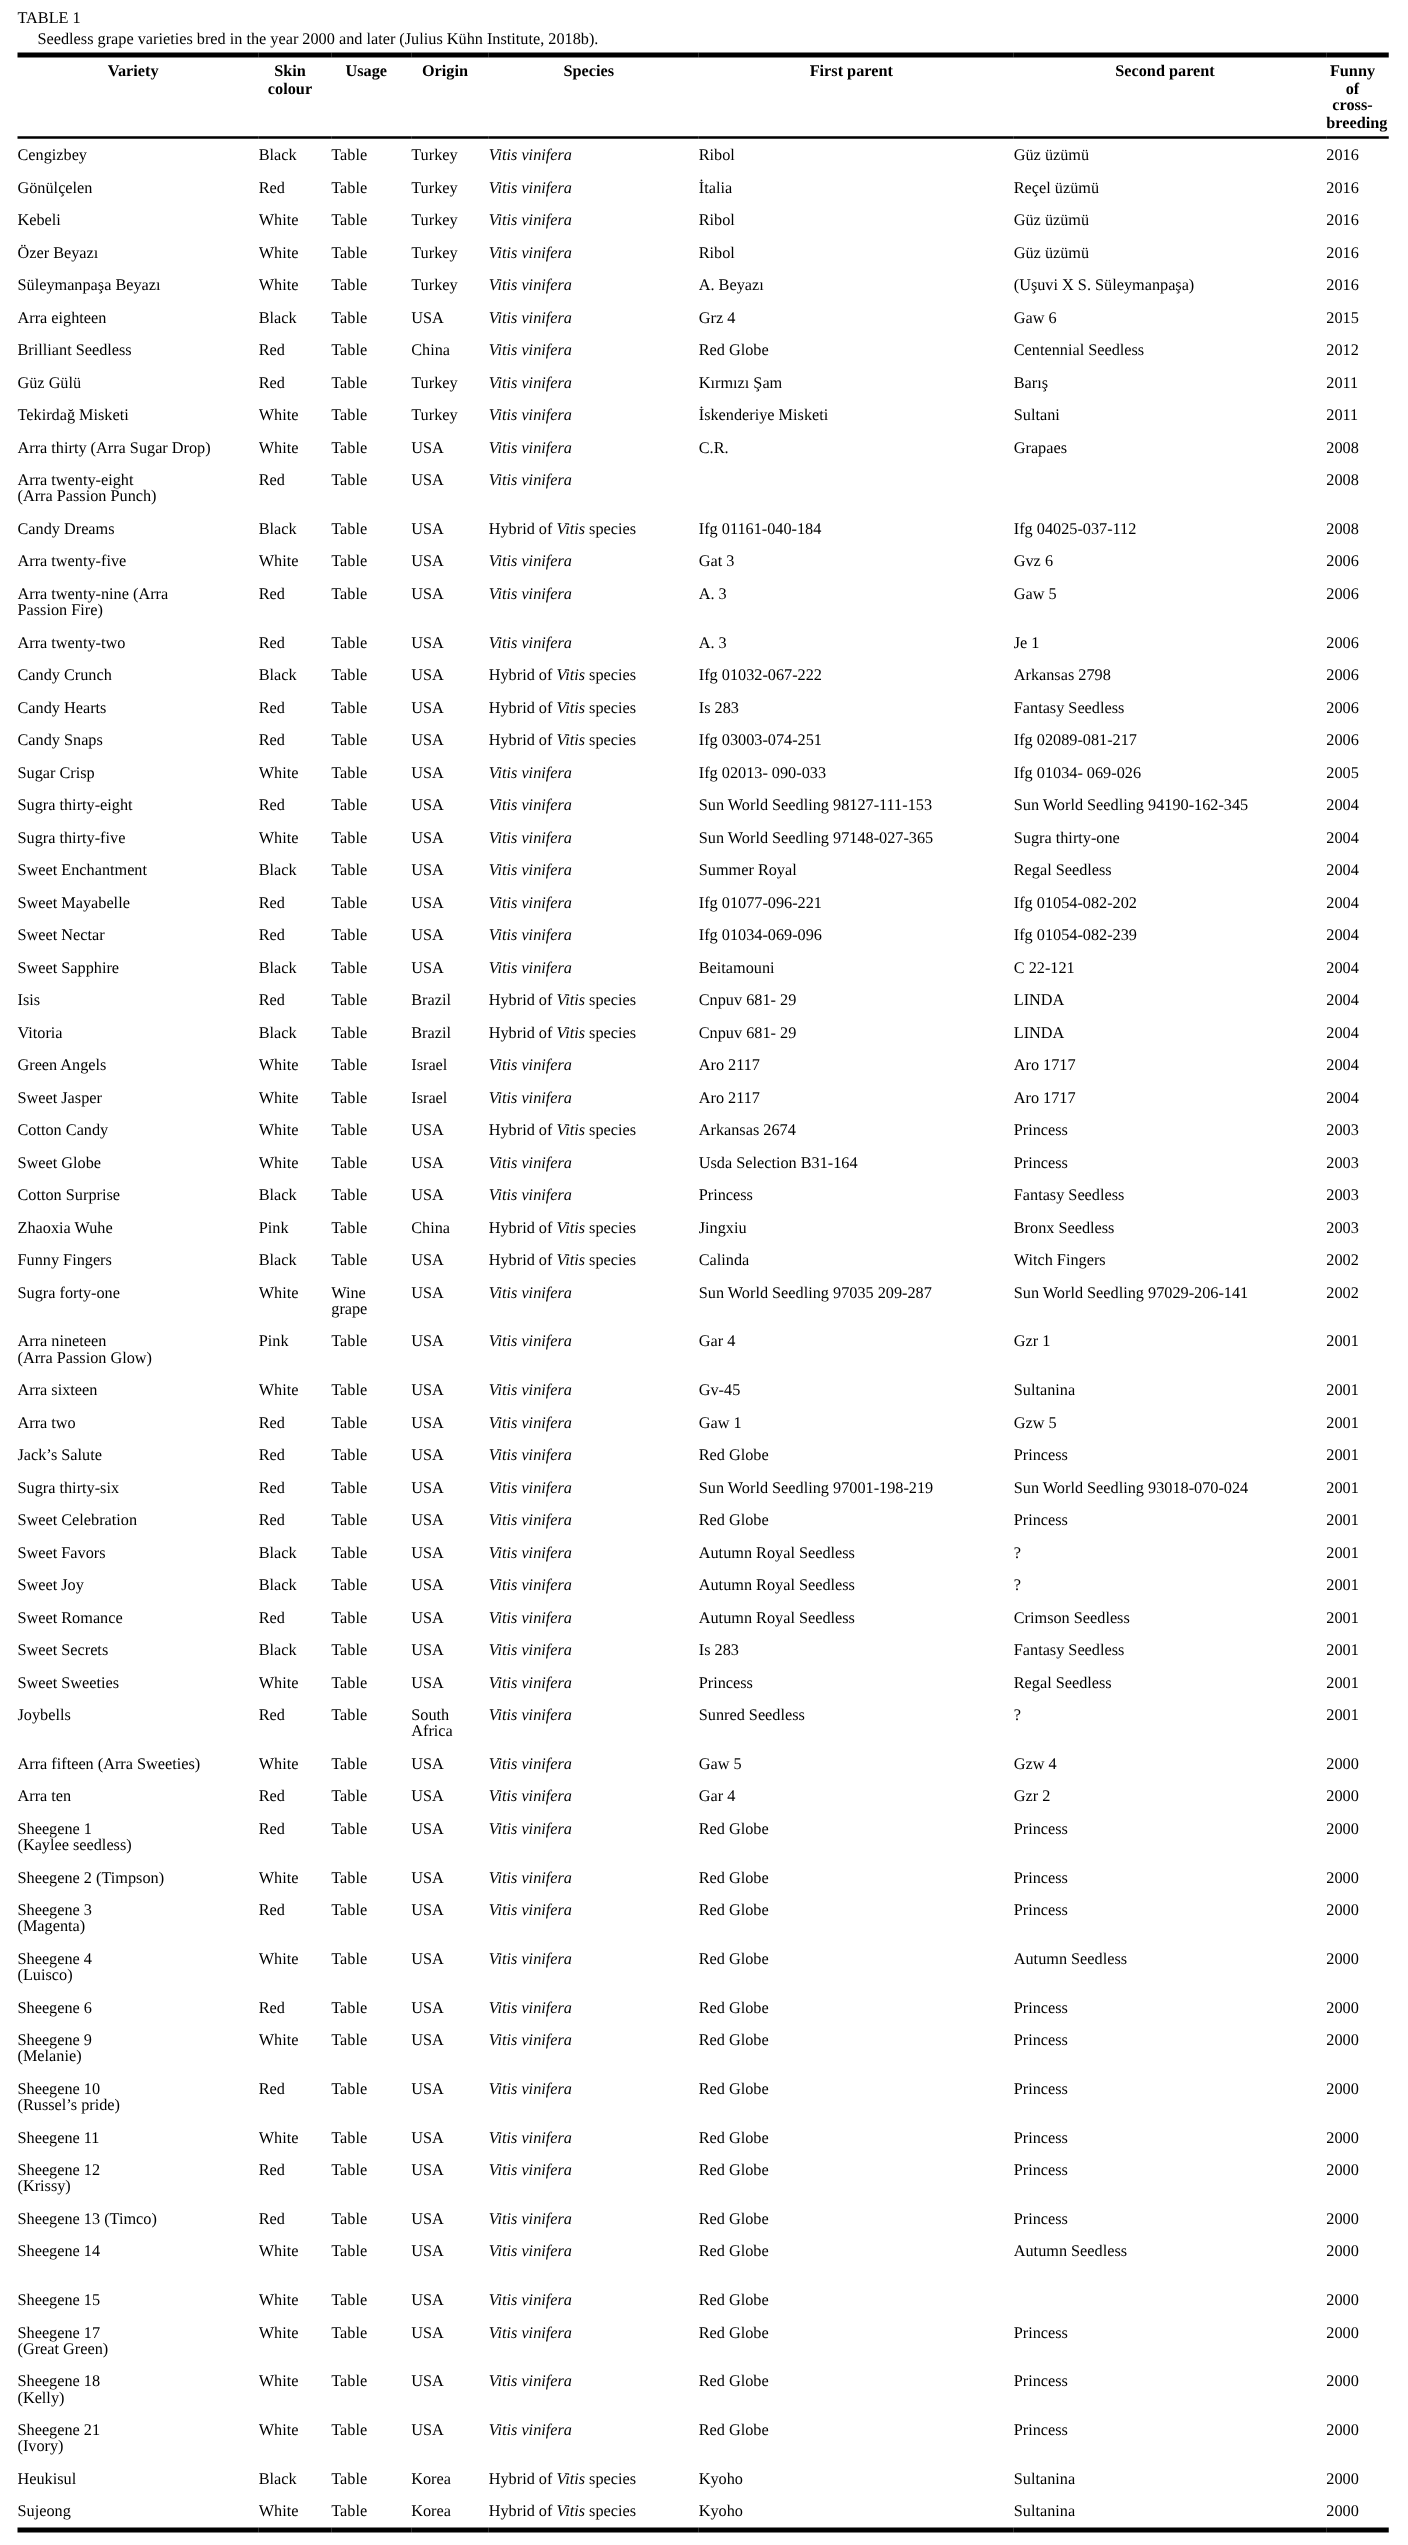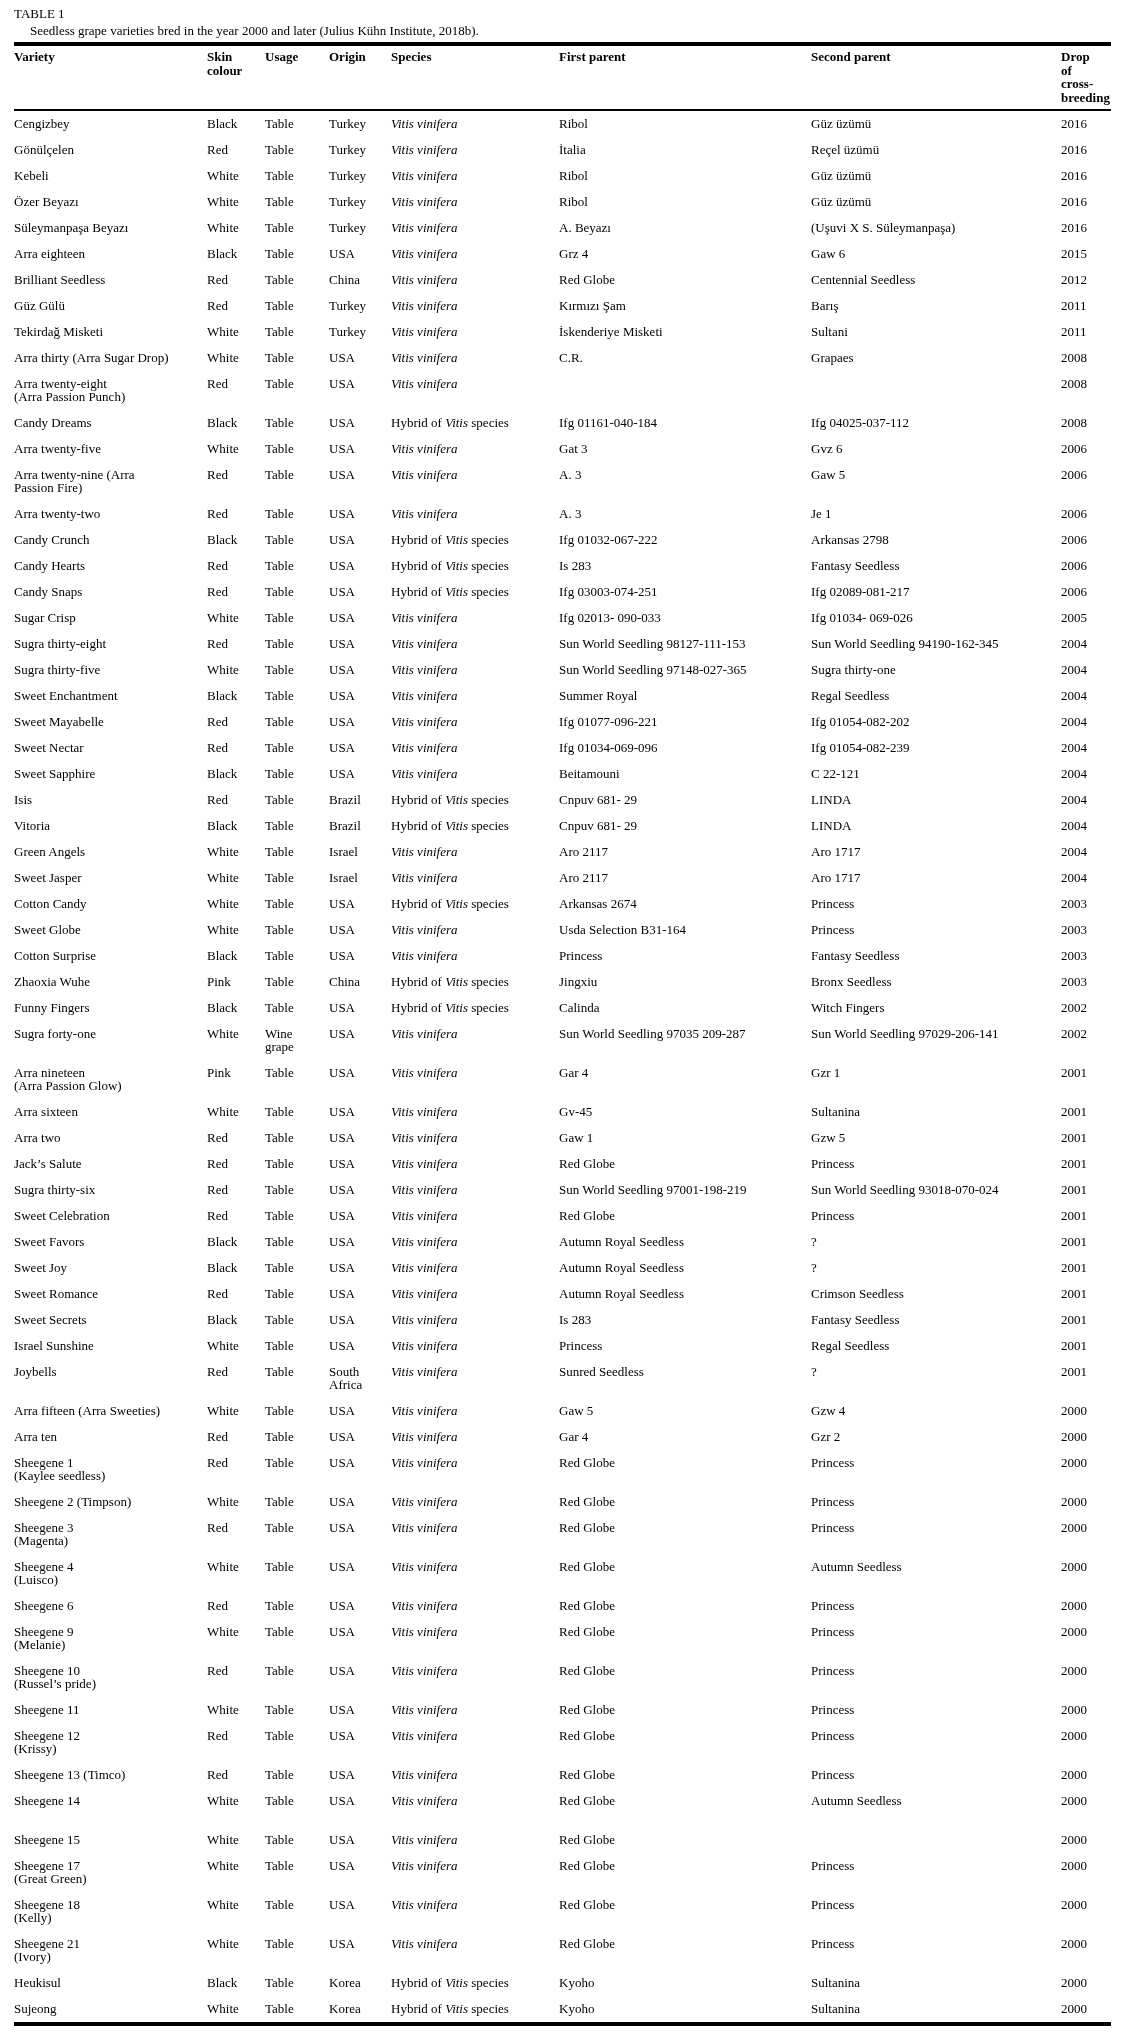--- a/index.html
+++ b/index.html
@@ -38,21 +38,21 @@
   col.c-usage    { width: 64px; }
   col.c-origin   { width: 62px; }
   col.c-species  { width: 168px; }
   col.c-first    { width: 252px; }
   col.c-second   { width: 250px; }
   col.c-year     { width: 50px; }
   thead tr {
     border-bottom: 2px solid #000;
   }
   th {
-    text-align: left;
+    text-align: center;
     vertical-align: top;
     font-weight: bold;
     font-size: 13px;
     line-height: 13.5px;
     padding: 4px 8px 5px 0;
     white-space: pre-line;
   }
   td {
     text-align: left;
     vertical-align: top;
@@ -88,21 +88,21 @@
     <thead>
       <tr id="header-row">
           <th>Variety</th>
           <th>Skin
 colour</th>
           <th>Usage</th>
           <th>Origin</th>
           <th>Species</th>
           <th>First parent</th>
           <th>Second parent</th>
-          <th>Drop of
+          <th>Funny of
 cross-
 breeding</th>
         </tr>
     </thead>
     <tbody id="body-rows">
         <tr>
           <td>Cengizbey</td>
           <td>Black</td>
           <td>Table</td>
           <td>Turkey</td>
@@ -549,21 +549,21 @@
           <td>Sweet Secrets</td>
           <td>Black</td>
           <td>Table</td>
           <td>USA</td>
           <td><i>Vitis vinifera</i></td>
           <td>Is 283</td>
           <td>Fantasy Seedless</td>
           <td>2001</td>
         </tr>
         <tr>
-          <td>Israel Sunshine</td>
+          <td>Sweet Sweeties</td>
           <td>White</td>
           <td>Table</td>
           <td>USA</td>
           <td><i>Vitis vinifera</i></td>
           <td>Princess</td>
           <td>Regal Seedless</td>
           <td>2001</td>
         </tr>
         <tr>
           <td>Joybells</td>

